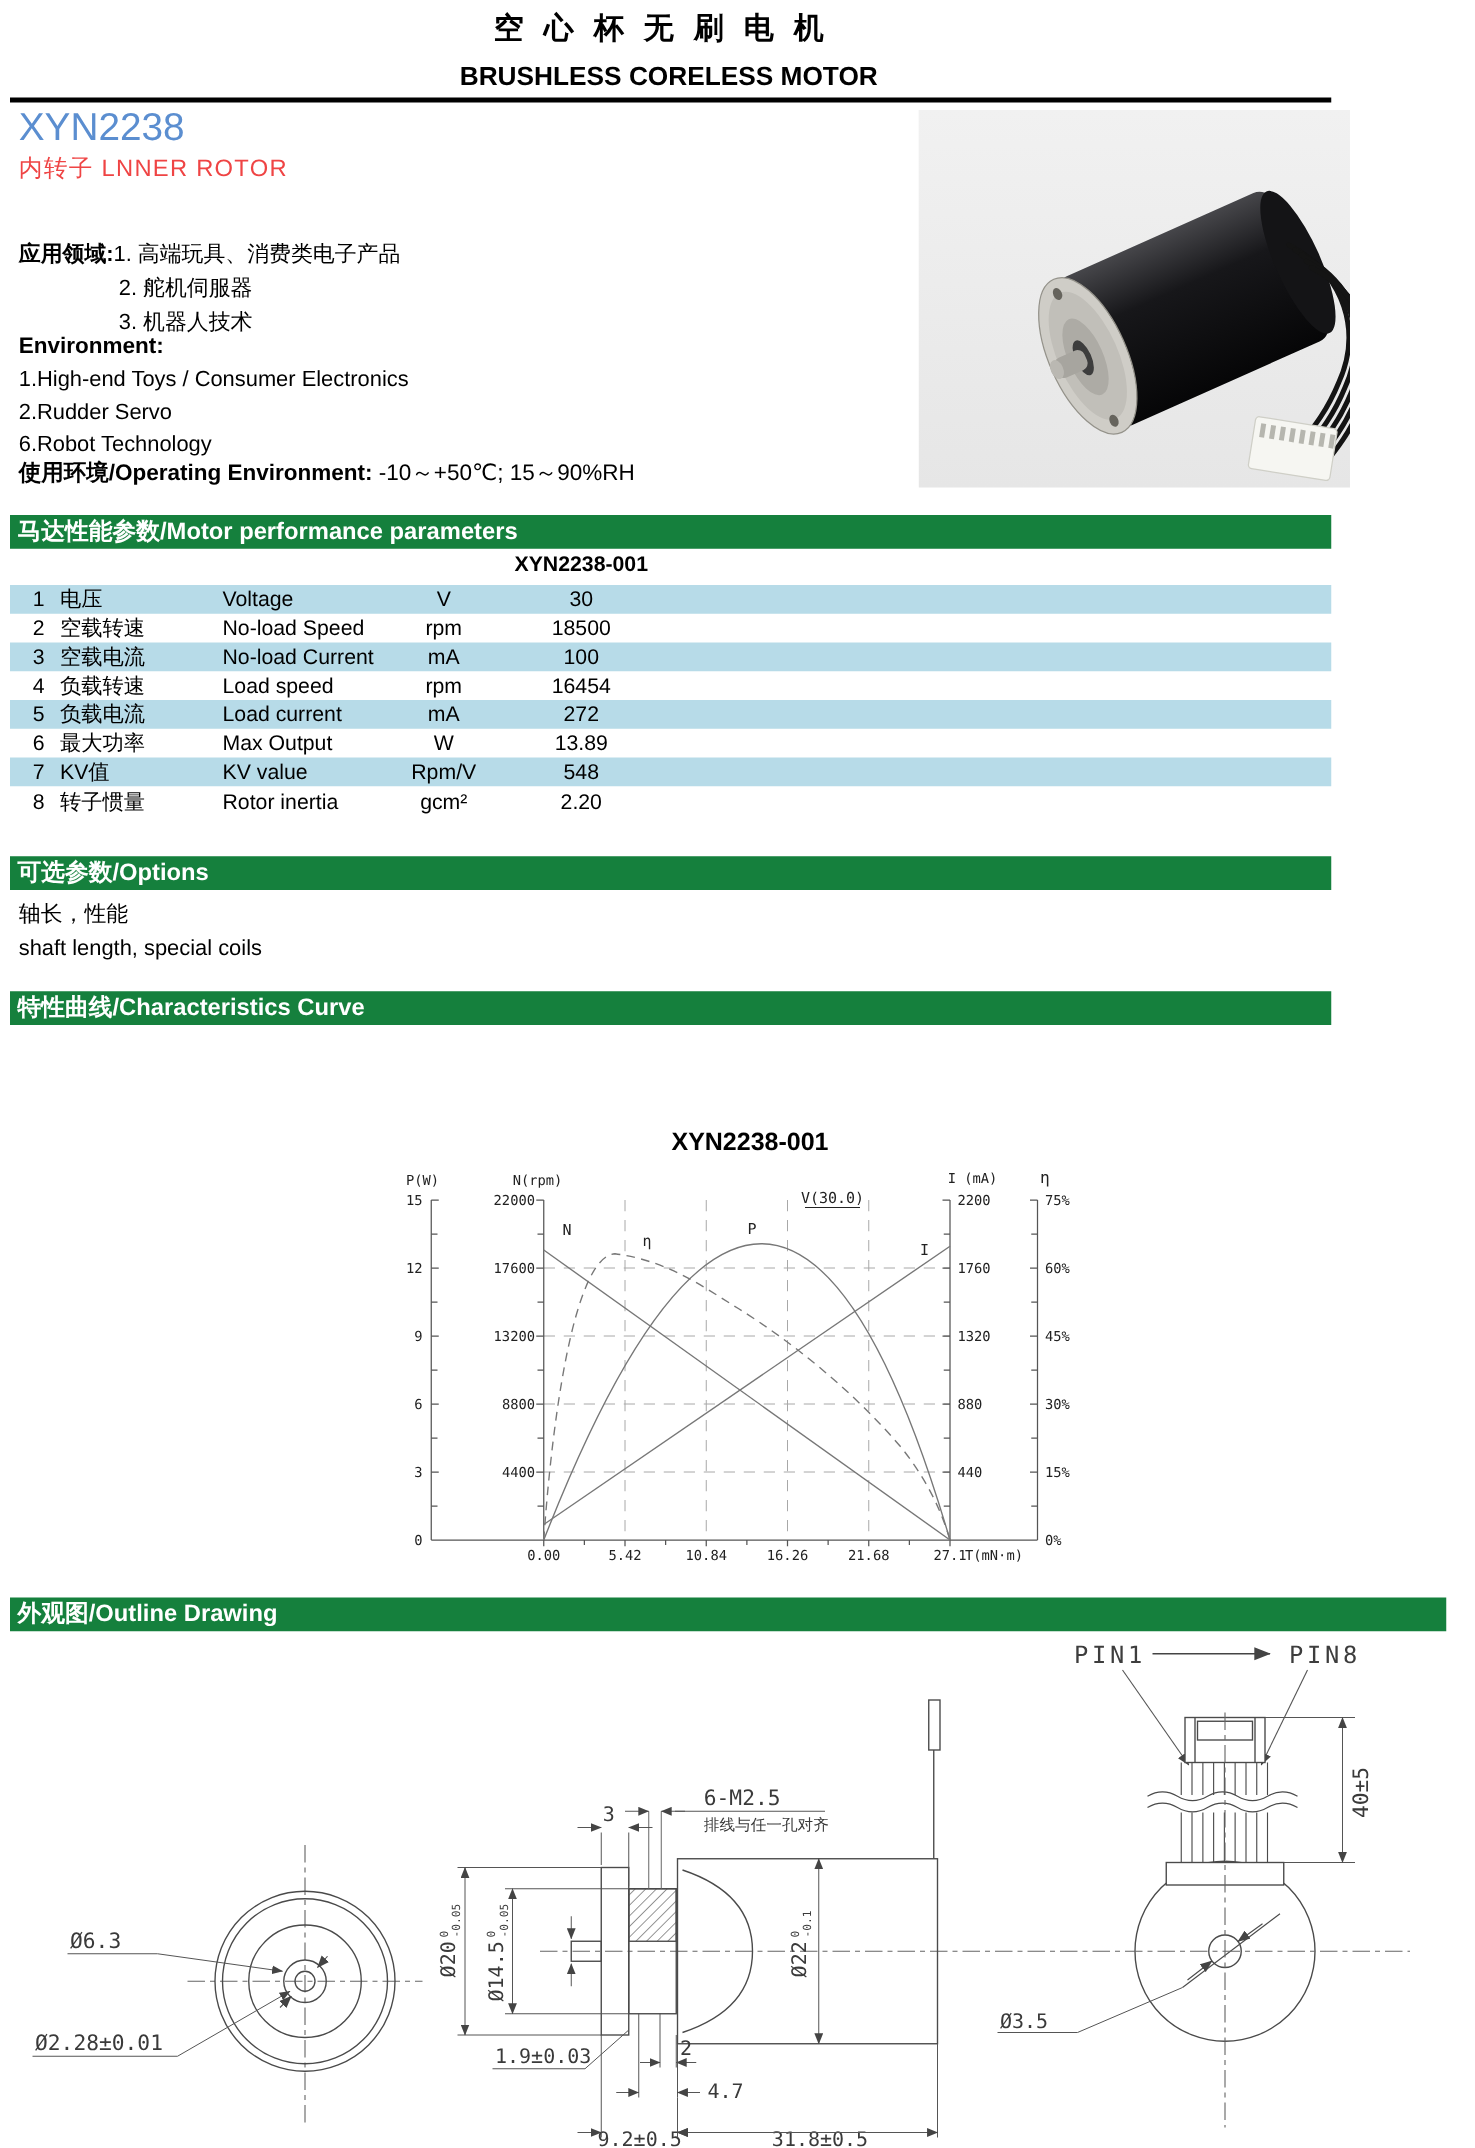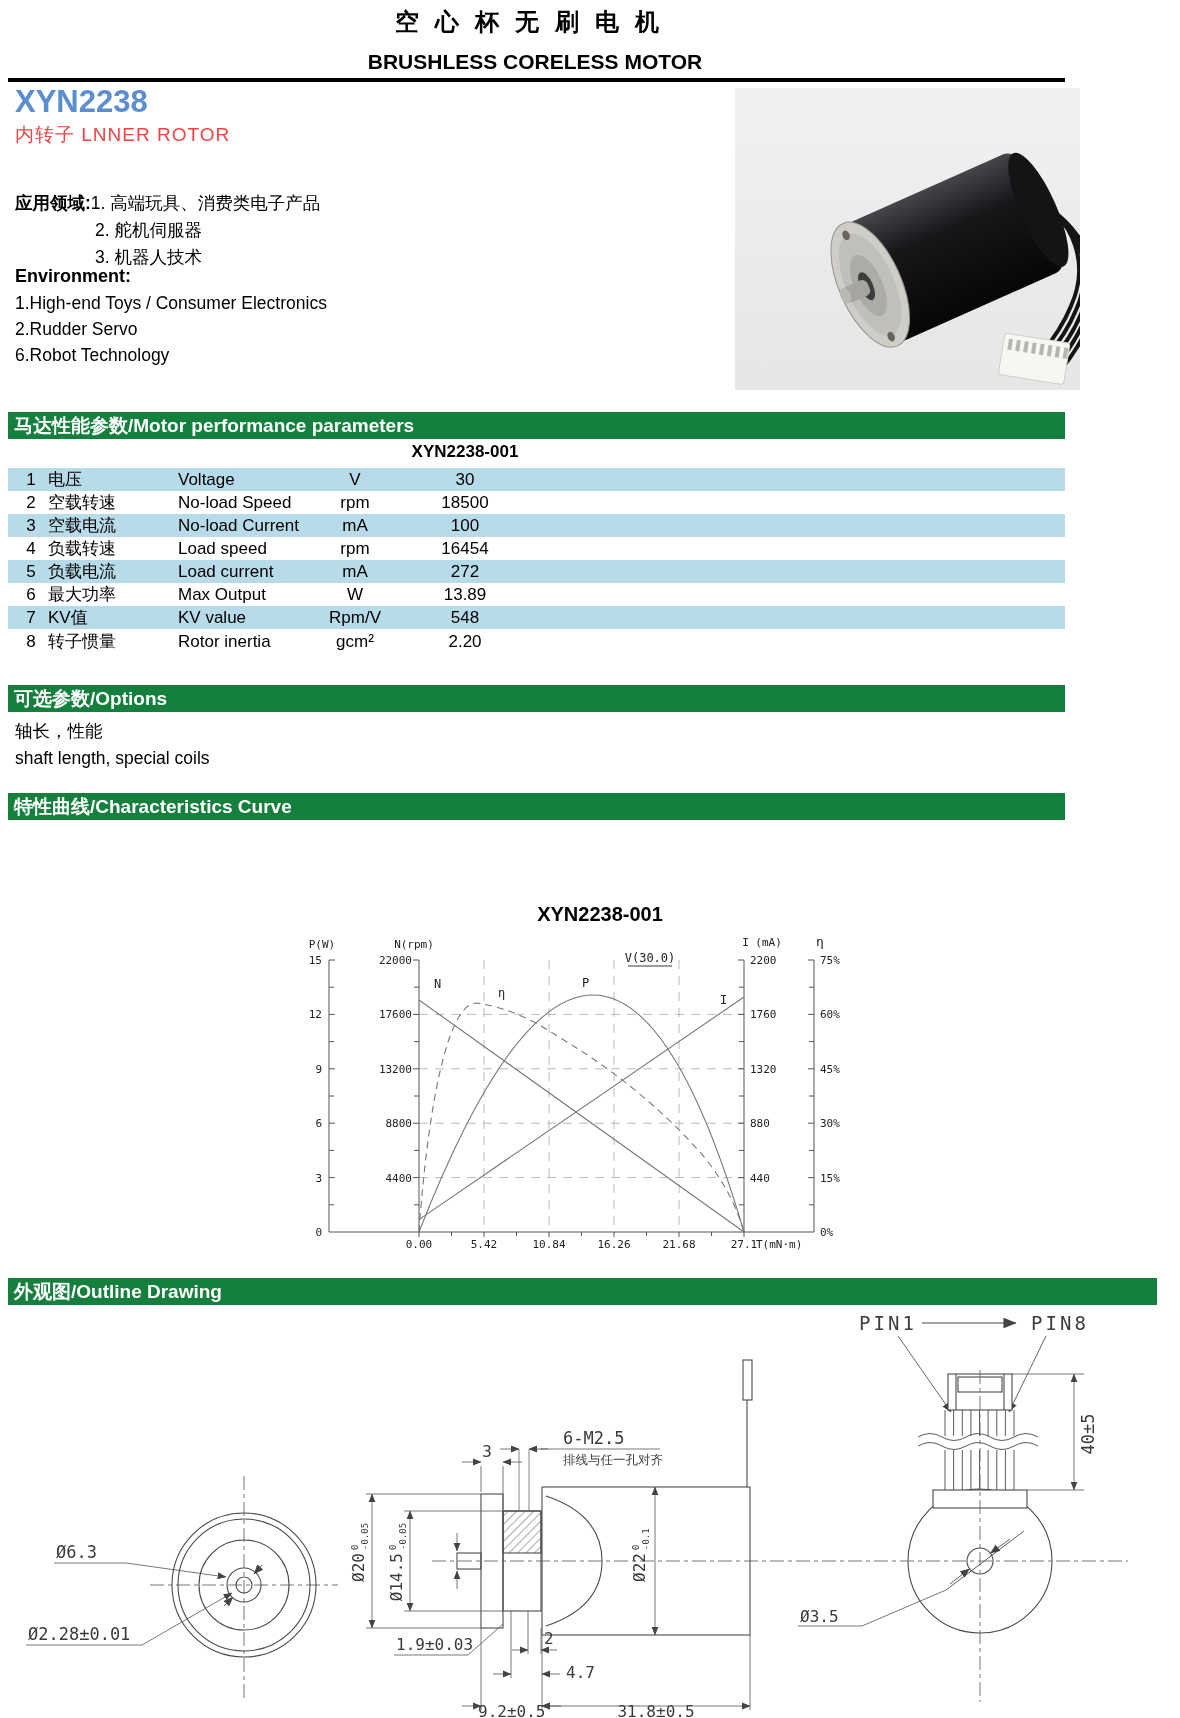--- a/index.html
+++ b/index.html
@@ -2,21 +2,21 @@
 <html><head>
 <meta charset="utf-8">
 <style>
   html,body{margin:0;padding:0;background:#fff;}
   .page{position:relative;width:1180px;height:1718px;background:#fff;overflow:hidden;
         font-family:"Liberation Sans","DejaVu Sans",sans-serif;color:#000;}
   .abs{position:absolute;}
   .title-cn{top:6px;left:0;width:1070px;text-align:center;font-size:24px;font-weight:bold;letter-spacing:16px;}
   .title-en{top:50px;left:0;width:1070px;text-align:center;font-size:21px;font-weight:bold;}
   .rule{top:78px;left:8px;width:1057px;height:4px;background:#000;}
-  .model{top:84px;left:15px;font-size:31px;font-weight:bold;color:#5b8ed0;}
+  .model{top:84px;left:15px;font-size:31px;font-weight:normal;color:#5b8ed0;}
   .rotor{top:122px;left:15px;font-size:19px;font-weight:normal;color:#ef4444;letter-spacing:1px;}
   .apps-cn{top:190px;left:15px;font-size:17.5px;line-height:27px;}
   .apps-cn .ind{padding-left:80px;}
   .apps-en-label{top:266px;left:15px;font-size:18px;font-weight:bold;}
   .apps-en{top:290px;left:15px;font-size:17.5px;line-height:26px;}
   .env{top:366px;left:15px;font-size:18px;}
   .env b{font-size:18px;}
   .photo{top:88px;left:735px;width:345px;height:302px;background:#ededed;}
   .bar{left:8px;width:1057px;height:27px;background:#15803d;color:#fff;font-size:19px;font-weight:bold;
        line-height:27px;padding-left:6px;box-sizing:border-box;}
@@ -27,21 +27,21 @@
   .prow.alt{background:#b7dbe8;}
   .prow.tall{height:26px;line-height:26px;}
   .prow span{position:absolute;top:0;white-space:nowrap;}
   .c-no{left:8px;width:30px;text-align:center;}
   .c-cn{left:40px;}
   .c-en{left:170px;}
   .c-unit{left:292px;width:110px;text-align:center;}
   .c-val{left:392px;width:130px;text-align:center;}
   .opt-lines{top:718px;left:15px;font-size:17.5px;line-height:27px;}
   .chart-title{top:903px;left:450px;width:300px;text-align:center;font-size:20px;font-weight:bold;}
-  .chart-svg{top:935px;left:284px;}
+  .chart-svg{top:935px;left:300px;}
   .outline-svg{top:1306px;left:0;}
   svg text{font-family:"DejaVu Sans Mono","DejaVu Sans",monospace;}
 </style>
 </head>
 <body>
 
 <div class="page">
 
   <div class="abs title-cn">空心杯无刷电机</div>
   <div class="abs title-en">BRUSHLESS CORELESS MOTOR</div>
@@ -56,20 +56,24 @@
     <div class="ind">3. 机器人技术</div>
   </div>
 
   <div class="abs apps-en-label">Environment:</div>
   <div class="abs apps-en">
     <div>1.High-end Toys / Consumer Electronics</div>
     <div>2.Rudder Servo</div>
     <div>6.Robot Technology</div>
   </div>
 
+  <div class="abs env">
+    <b>使用环境/Operating Environment:</b>
+    <span>-10～+50℃; 15～90%RH</span>
+  </div>
 
   <div class="abs photo">
     <svg width="345" height="302" viewBox="0 0 345 302">
       <defs>
         <linearGradient id="pbg" x1="0" y1="0" x2="0" y2="1">
           <stop offset="0" stop-color="#f1f1f1"></stop>
             <stop offset="1" stop-color="#e6e6e6"></stop>
         </linearGradient>
         <linearGradient id="bodyGrad" x1="0" y1="0" x2="0" y2="1">
           <stop offset="0" stop-color="#46464a"></stop>

